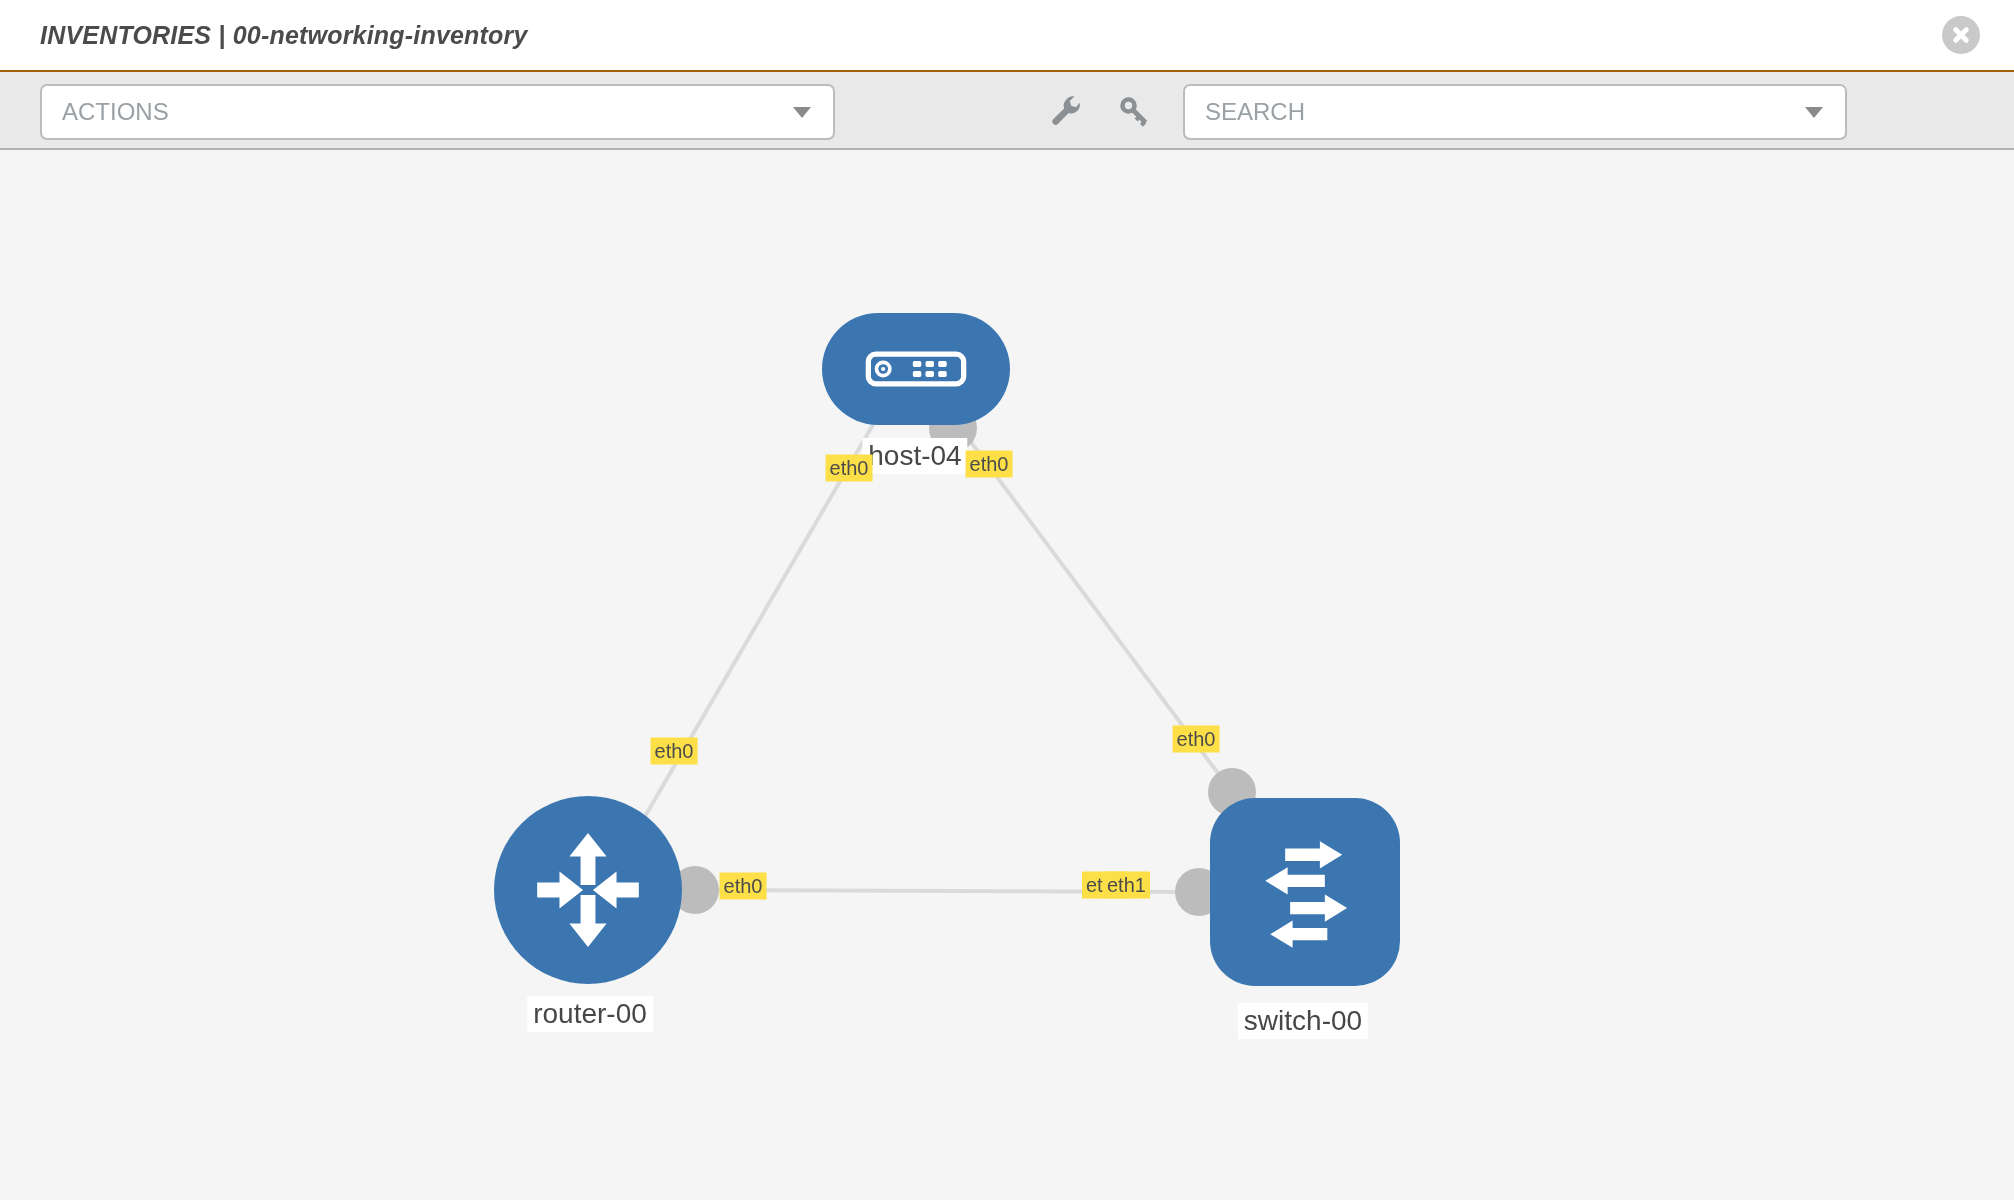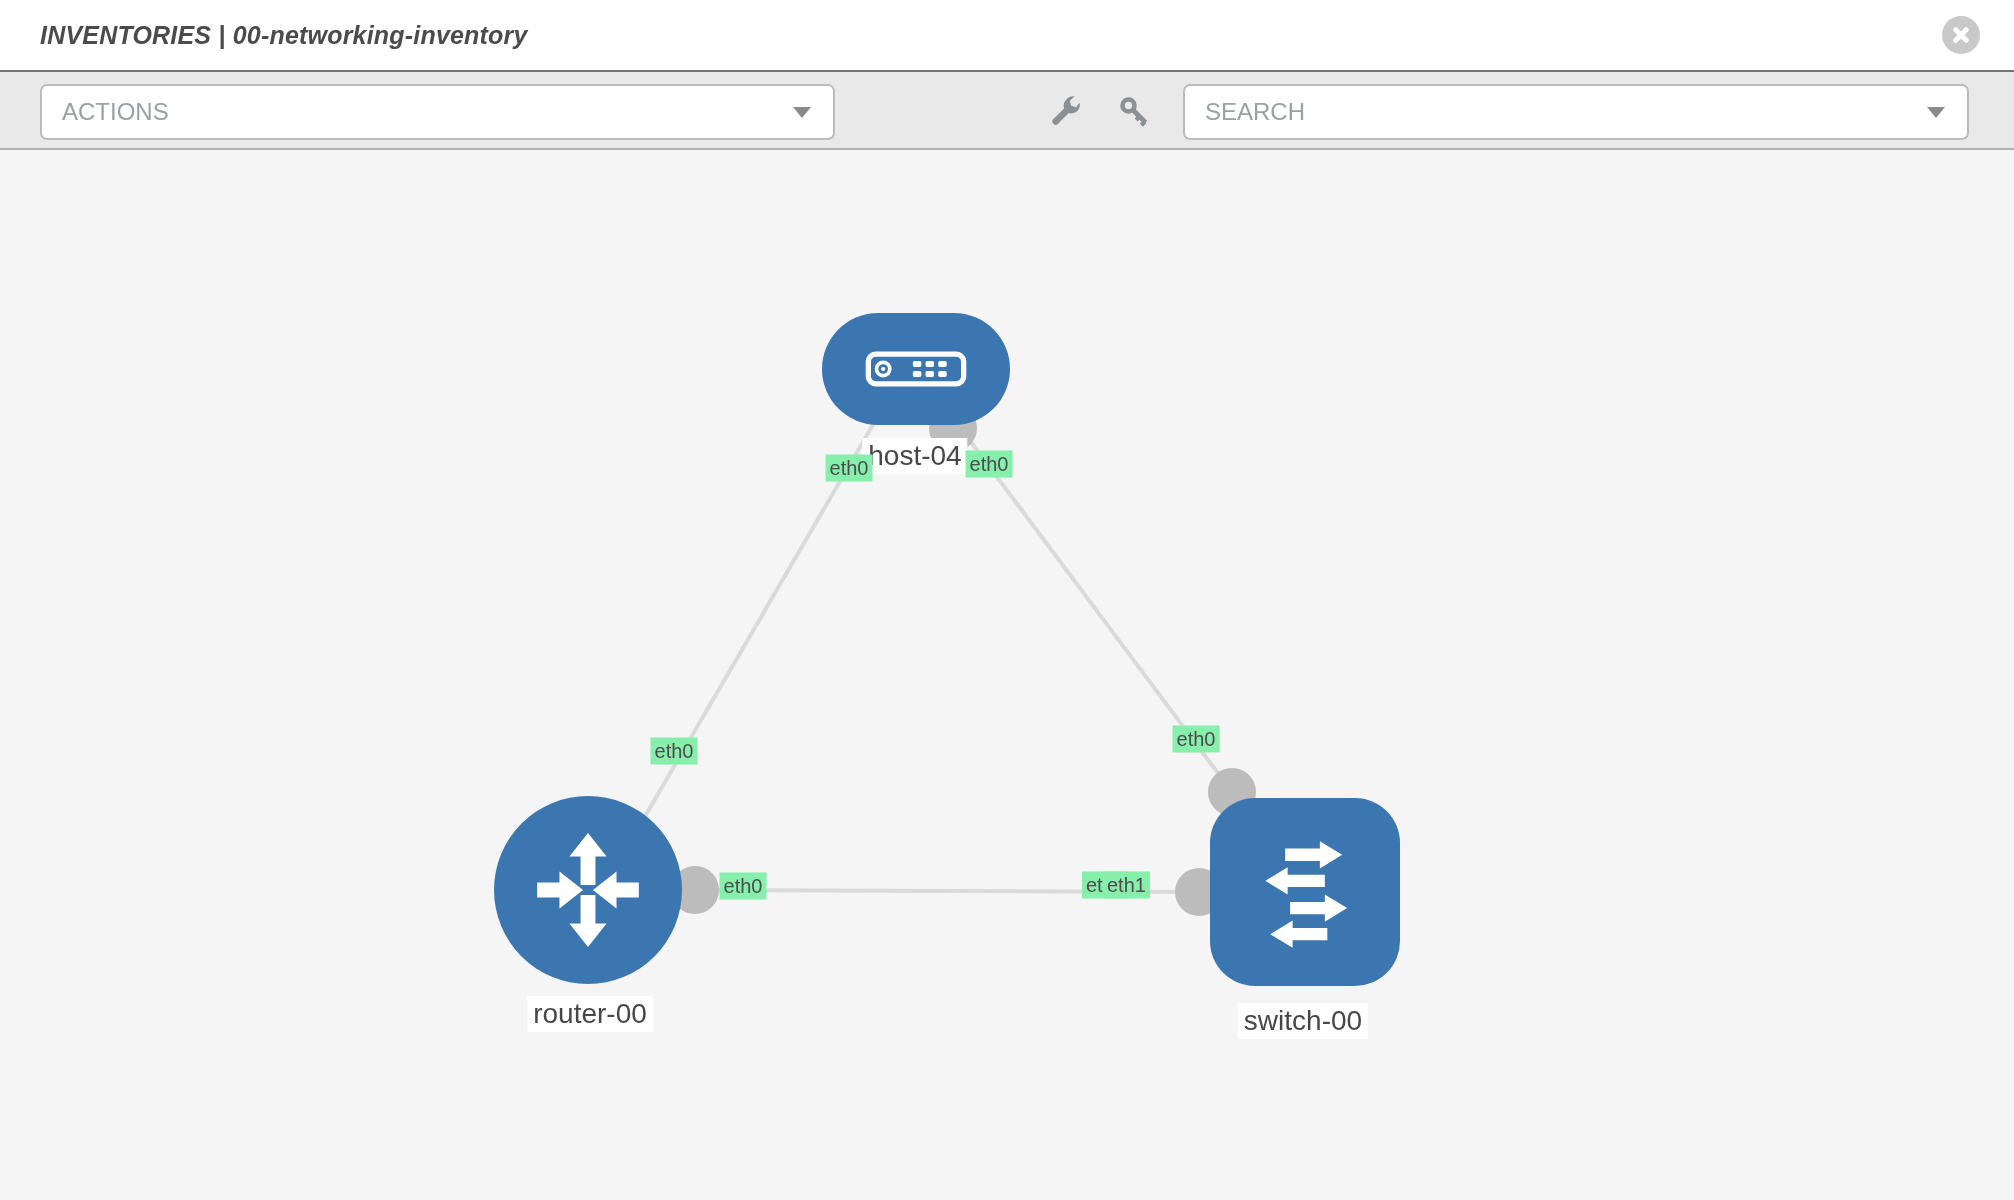--- a/index.html
+++ b/index.html
@@ -13,45 +13,45 @@
   .close-btn { position:absolute; right:34px; top:16px; width:38px; height:38px;
     border-radius:50%; background:#c9c9c9; border:none; cursor:pointer; }
   .close-ic { position:absolute; inset:0; }
   .close-ic i { position:absolute; left:50%; top:50%; width:20px; height:5px;
     background:#fff; border-radius:3px; }
   .close-ic .b1 { transform:translate(-50%,-50%) rotate(45deg); }
   .close-ic .b2 { transform:translate(-50%,-50%) rotate(-45deg); }
 
   
   .toolbar { position:absolute; left:0; top:70px; width:2014px; height:80px;
-    background:#e9e9e9; border-top:2px solid #737373; border-bottom:2px solid #b2b2b2; }
+    background:#e9e9e9; border-top:2px solid #a16207; border-bottom:2px solid #b2b2b2; }
   .select { position:absolute; top:12px; height:56px; background:#fff;
     border:2px solid #bcbcbc; border-radius:7px; cursor:pointer; }
   .select .sel-label { position:absolute; left:20px; top:0; line-height:52px;
     font-size:24px; color:#9aa0a4; }
   .caret { position:absolute; right:22px; top:50%; margin-top:-5px; width:0; height:0;
     border-left:9px solid transparent; border-right:9px solid transparent;
     border-top:11px solid #8a8a8a; }
   .select.actions { left:40px; width:795px; }
-  .select.search  { left:1183px; width:786px; }
+  .select.search  { left:1183px; width:664px; }
   .iconbtn { position:absolute; top:17px; width:46px; height:46px; background:transparent;
     border:none; cursor:pointer; display:flex; align-items:center; justify-content:center; }
   .iconbtn.wrench { left:1042px; }
   .iconbtn.key    { left:1112px; }
 
   
   .canvas { position:absolute; left:0; top:150px; width:2014px; height:1050px; background:#f5f5f5; }
   .edges  { position:absolute; left:0; top:0; }
   .node { position:absolute; background:#3b76b1; display:flex; align-items:center; justify-content:center; cursor:pointer; }
   .node.host   { left:822px; top:163px; width:188px; height:112px; border-radius:56px; }
   .node.router { left:494px; top:646px; width:188px; height:188px; border-radius:50%; }
   .node.switch { left:1210px; top:648px; width:190px; height:188px; border-radius:45px; }
   .node-label { position:absolute; transform:translate(-50%,-50%); background:#ffffff;
     color:#474747; font-size:28px; padding:2px 6px; white-space:nowrap; }
-  .if-label { position:absolute; background:#86efac; color:#4c4c4c; font-size:20px;
+  .if-label { position:absolute; background:#fde047; color:#4c4c4c; font-size:20px;
     padding:2px 4px; white-space:nowrap; }
   .if-label.ctr { transform:translate(-50%,-50%); }
   .nl-host   { left:915px; top:306px; }
   .nl-router { left:590px; top:864px; }
   .nl-switch { left:1303px; top:863px;margin-top:8px; }
   .il-1 { left:849px;  top:318px; }
   .il-2 { left:989px;  top:314px; }
   .il-3 { left:674px;  top:601px; }
   .il-4 { left:1196px; top:589px; }
   .il-5 { left:743px;  top:736px; }

